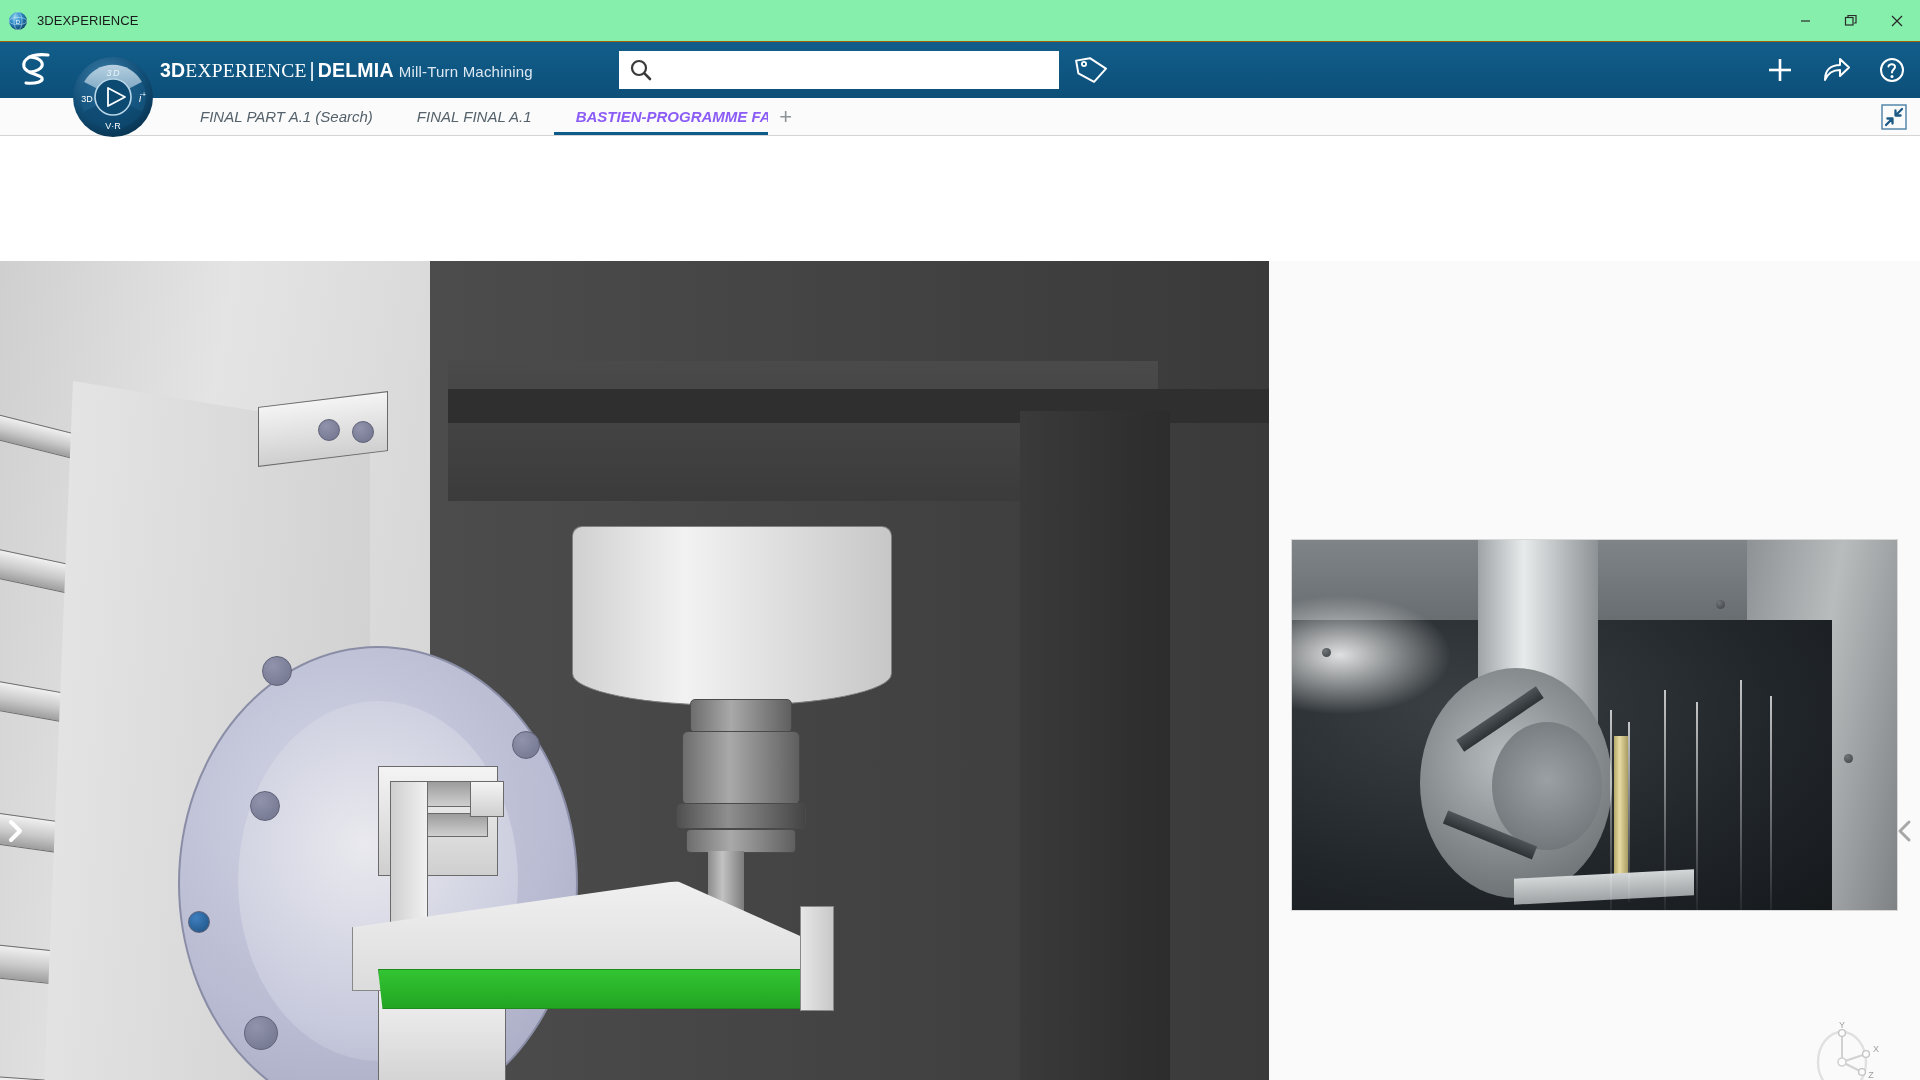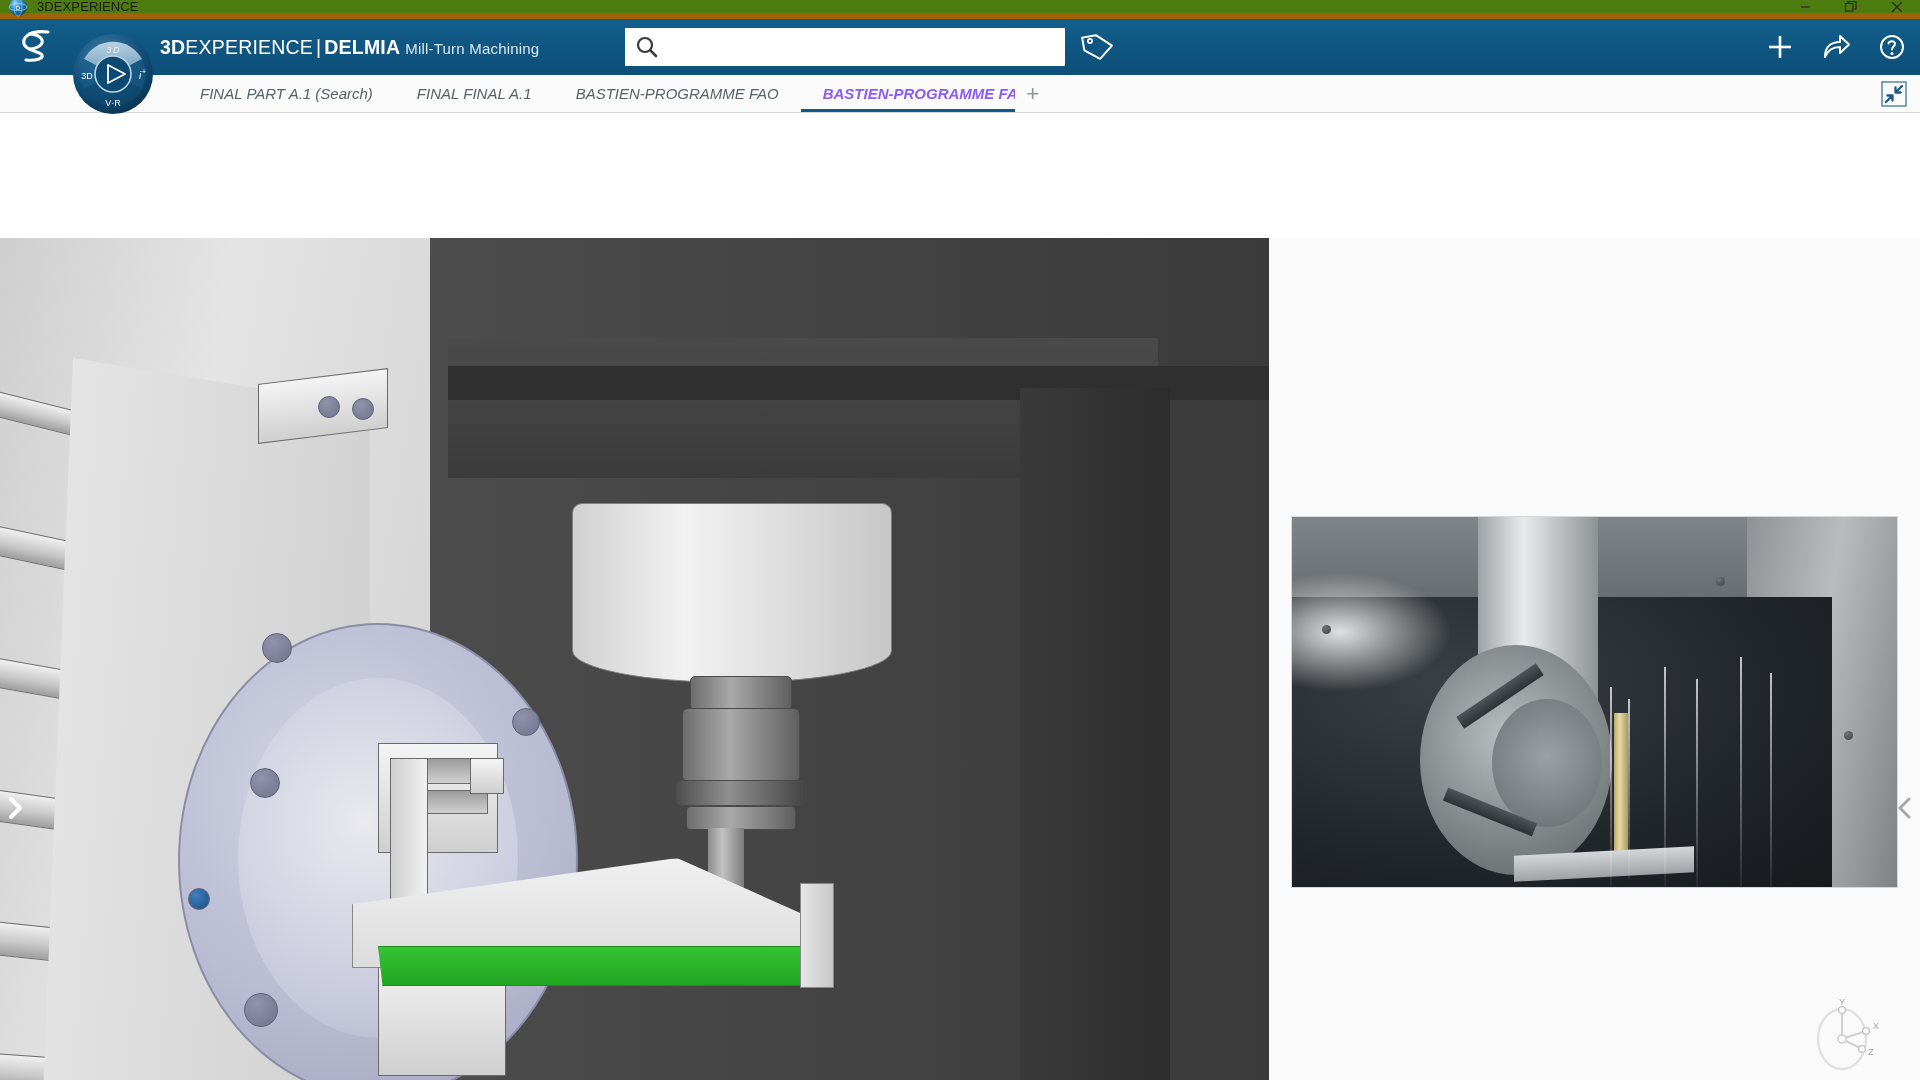--- a/index.html
+++ b/index.html
@@ -5,24 +5,24 @@
   * { box-sizing: border-box; margin: 0; padding: 0; }
   html, body {
     width: 1920px; height: 1080px;
     overflow: hidden;
     font-family: "Liberation Sans", sans-serif;
     background: #ffffff;
   }
 
   
   .titlebar {
-    height: 19px; width: 100%;
-    background: #4d7c0f;
+    height: 42px; width: 100%;
+    background: #86efac;
     display: flex; align-items: center;
-    border-bottom: 6px solid #a16207;
+    border-bottom: 1px solid #a16207;
     position: relative;
   }
   .tb-logo { width: 20px; height: 20px; margin-left: 8px; flex: 0 0 auto; }
   .tb-title {
     font-size: 13px; color: #1a1a1a; margin-left: 9px;
     letter-spacing: .1px; white-space: nowrap;
   }
   .tb-spacer { flex: 1 1 auto; }
   .win-btn {
     width: 46px; height: 30px;
@@ -49,21 +49,21 @@
     position: absolute; left: 4px; top: -14px;
     width: 82px; height: 82px;
     z-index: 30;
   }
   .brand {
     color: #ffffff; white-space: nowrap;
     font-size: 19.5px; letter-spacing: .2px;
     margin-left: 6px;
   }
   .brand .b-bold { font-weight: bold; }
-  .brand .b-thin { font-weight: 300; }
+  .brand .b-thin { font-weight: 300; font-family: Liberation Serif, serif; }
   .brand .b-sep  { font-weight: 300; margin: 0 3px; }
   .brand .b-app  { font-size: 15px; color: #dce9f2; margin-left: 5px; }
 
   .searchwrap {
     margin-left: 86px;
     height: 38px; width: 440px;
     background: #ffffff;
     display: flex; align-items: center;
     flex: 0 0 auto;
   }
@@ -425,23 +425,20 @@
 
 <div class="tabbar">
   <span class="tab-gutter"></span>
 
   <span class="tab">
     <span>FINAL PART A.1 (Search)</span>
   </span>
   <span class="tab">
     <span>FINAL FINAL A.1</span>
   </span>
-  <span class="tab">
-    <span>BASTIEN-PROGRAMME FAO</span>
-  </span>
   <span class="tab active">
     <span>BASTIEN-PROGRAMME FA</span>
   </span>
   <span class="tab-add">+</span>
 
   <span class="tabbar-spacer"></span>
 
   <span class="tabbar-expand">
     <svg width="26" height="26" viewBox="0 0 26 26">
       <rect x="1" y="1" width="24" height="24" fill="none" stroke="#4a7fa5" stroke-width="1.4"></rect>

